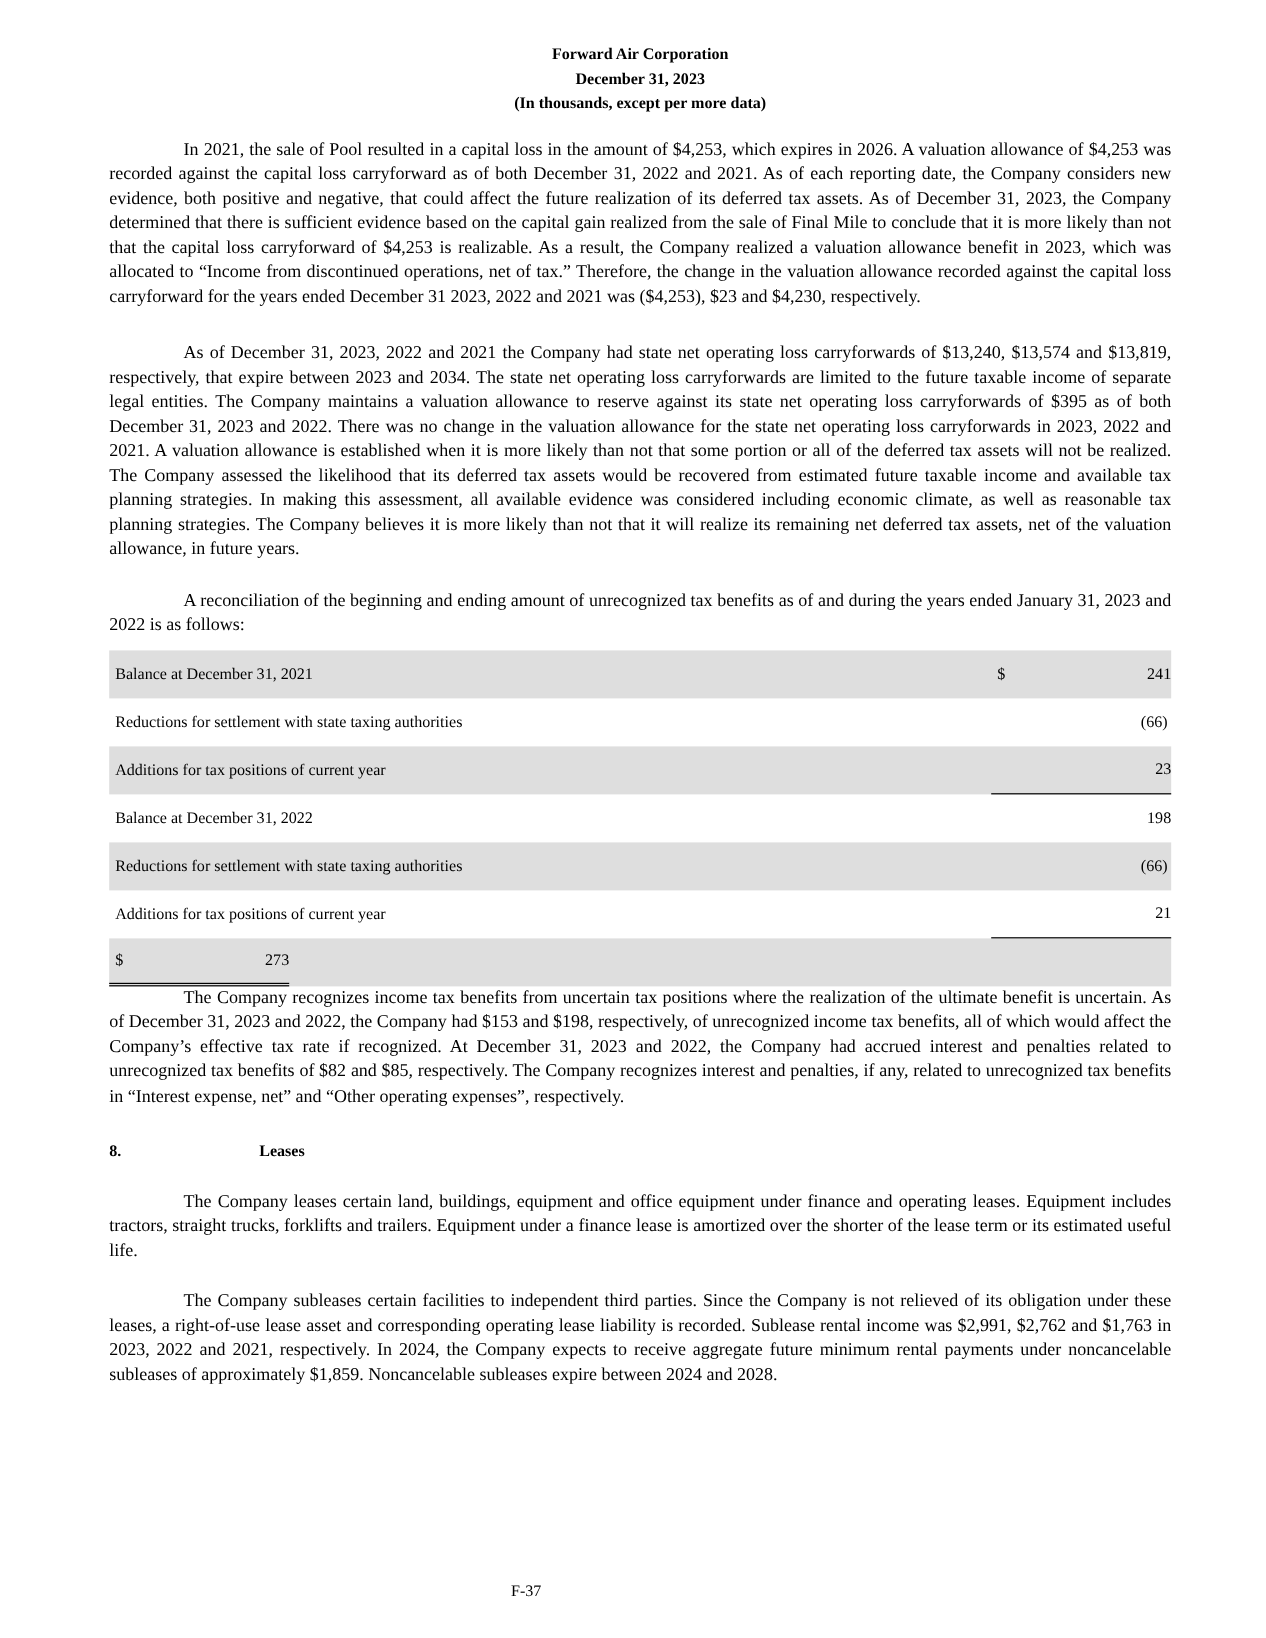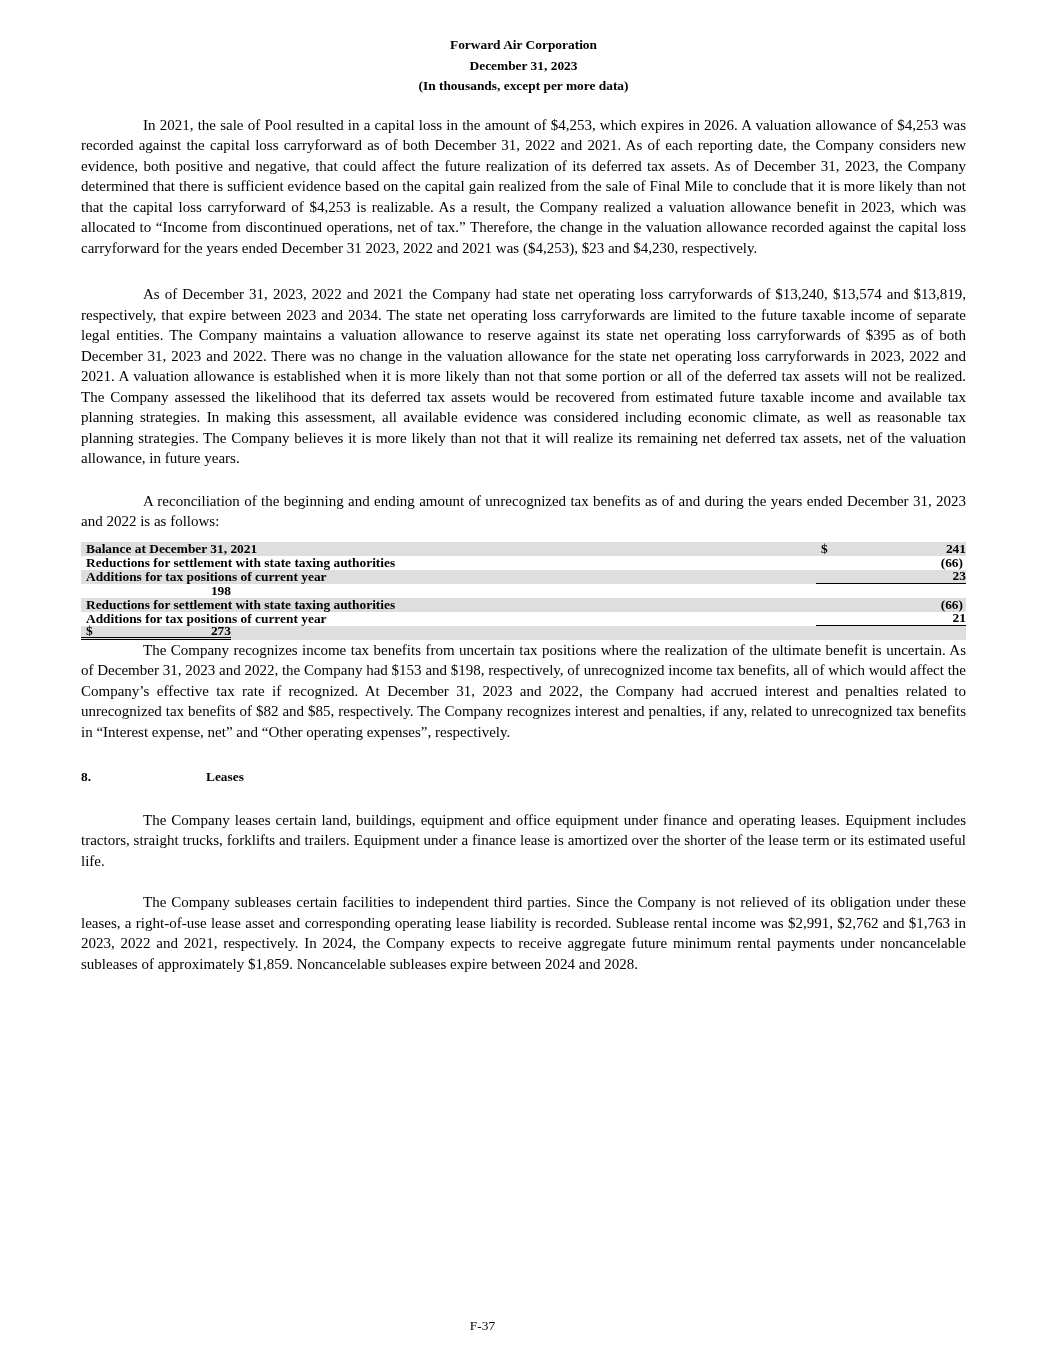--- a/index.html
+++ b/index.html
@@ -7,21 +7,21 @@
   body {
     width: 1055px;
     height: 1365px;
     position: relative;
     font-family: "Liberation Serif", serif;
     color: #000000;
     overflow: hidden;
   }
   .page-content {
     position: absolute;
-    left: 81px;
+    left: 91px;
     top: 35px;
     width: 885px;
   }
   .doc-header {
     text-align: center;
     font-weight: bold;
     font-size: 13.4px;
     line-height: 20.5px;
   }
   .doc-header div { white-space: nowrap; }
@@ -37,23 +37,22 @@
   .p4 { }
   .p5 { margin-top: 22px; }
   .p6 { margin-top: 21px; }
   .tax-table {
     margin-top: 10px;
     width: 100%;
     font-size: 13.4px;
   }
   .t-row {
     display: flex;
-    height: 14px;
+    height: 40px;
     align-items: stretch;
-    font-weight: bold;
   }
   .t-row.shaded { background: #dedede; }
   .row-label {
     flex: 1;
     padding-left: 5px;
     display: flex;
     align-items: center;
   }
   .num-group {
     width: 150px;
@@ -79,39 +78,38 @@
     margin-top: 25px;
   }
   .section-number { width: 125px; }
   .page-footer {
     position: absolute;
     left: 0;
     width: 877px;
     top: 1318px;
     text-align: center;
     font-size: 13.4px;
-    margin-left: 44px;
   }
 </style>
 </head>
 <body>
 
 <div class="page-content">
 
   <div class="doc-header">
     <div>Forward Air Corporation</div>
     <div>December 31, 2023</div>
     <div>(In thousands, except per more data)</div>
   </div>
 
   <p class="body-text p1">In 2021, the sale of Pool resulted in a capital loss in the amount of $4,253, which expires in 2026. A valuation allowance of $4,253 was recorded against the capital loss carryforward as of both December 31, 2022 and 2021. As of each reporting date, the Company considers new evidence, both positive and negative, that could affect the future realization of its deferred tax assets. As of December 31, 2023, the Company determined that there is sufficient evidence based on the capital gain realized from the sale of Final Mile to conclude that it is more likely than not that the capital loss carryforward of $4,253 is realizable. As a result, the Company realized a valuation allowance benefit in 2023, which was allocated to “Income from discontinued operations, net of tax.” Therefore, the change in the valuation allowance recorded against the capital loss carryforward for the years ended December 31 2023, 2022 and 2021 was ($4,253), $23 and $4,230, respectively.</p>
 
   <p class="body-text p2">As of December 31, 2023, 2022 and 2021 the Company had state net operating loss carryforwards of $13,240, $13,574 and $13,819, respectively, that expire between 2023 and 2034. The state net operating loss carryforwards are limited to the future taxable income of separate legal entities. The Company maintains a valuation allowance to reserve against its state net operating loss carryforwards of $395 as of both December 31, 2023 and 2022. There was no change in the valuation allowance for the state net operating loss carryforwards in 2023, 2022 and 2021. A valuation allowance is established when it is more likely than not that some portion or all of the deferred tax assets will not be realized. The Company assessed the likelihood that its deferred tax assets would be recovered from estimated future taxable income and available tax planning strategies. In making this assessment, all available evidence was considered including economic climate, as well as reasonable tax planning strategies. The Company believes it is more likely than not that it will realize its remaining net deferred tax assets, net of the valuation allowance, in future years.</p>
 
-  <p class="body-text p3">A reconciliation of the beginning and ending amount of unrecognized tax benefits as of and during the years ended December 31, 2023 and 2022 is as follows:</p>
+  <p class="body-text p3">A reconciliation of the beginning and ending amount of unrecognized tax benefits as of and during the years ended January 31, 2023 and 2022 is as follows:</p>
 
   <div class="tax-table">
     <div class="t-row shaded">
       <div class="row-label">Balance at December 31, 2021</div>
       <div class="num-group">
         <div class="currency">$</div>
         <div class="num-value">241</div>
       </div>
     </div>
     <div class="t-row">
@@ -122,20 +120,21 @@
       </div>
     </div>
     <div class="t-row shaded rule-single">
       <div class="row-label">Additions for tax positions of current year</div>
       <div class="num-group">
         <div class="currency"></div>
         <div class="num-value">23</div>
       </div>
     </div>
     <div class="t-row">
+      <div class="row-label">Balance at December 31, 2022</div>
       <div class="num-group">
         <div class="currency"></div>
         <div class="num-value">198</div>
       </div>
     </div>
     <div class="t-row shaded">
       <div class="row-label">Reductions for settlement with state taxing authorities</div>
       <div class="num-group">
         <div class="currency"></div>
         <div class="num-value paren">(66)</div>

